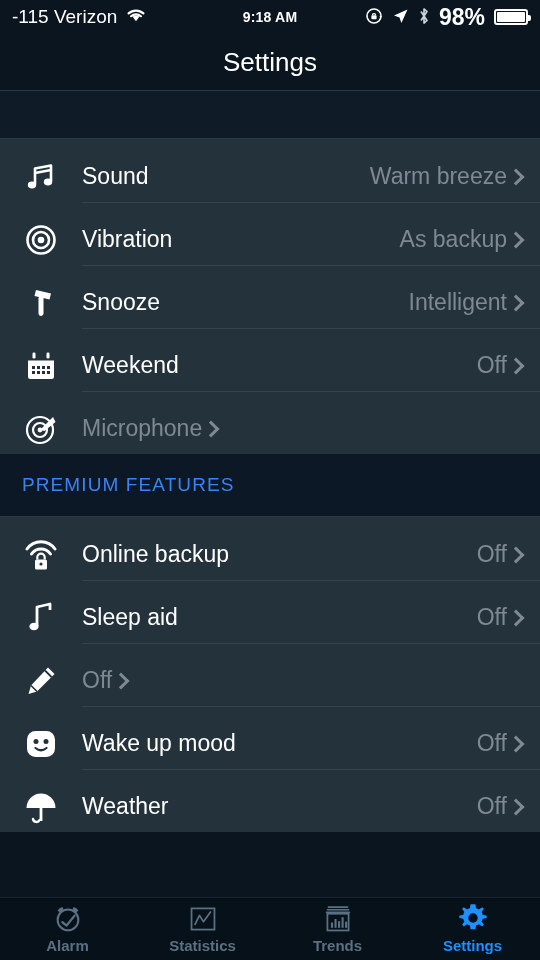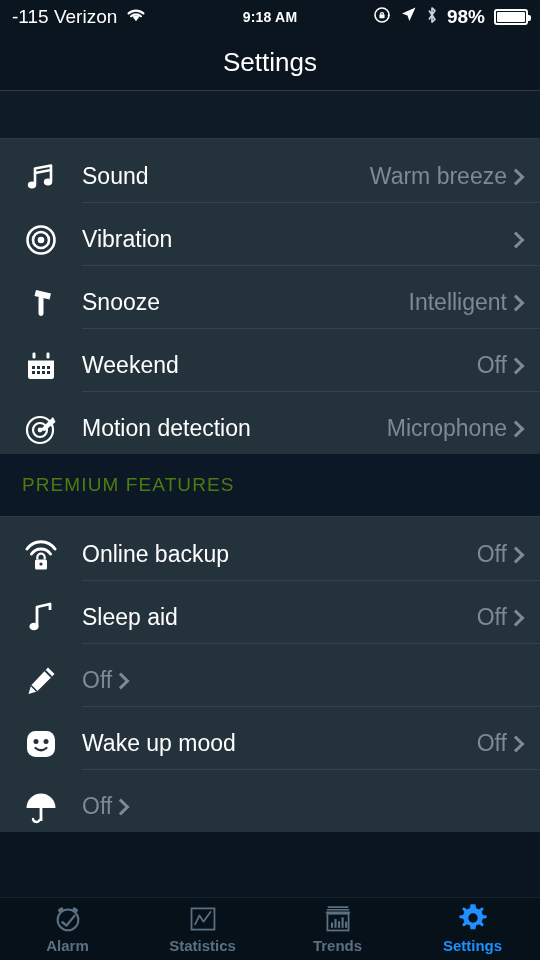--- a/index.html
+++ b/index.html
@@ -18,21 +18,21 @@
     background:#0a1520; position:relative;
   }
   .sb-left { display:flex; align-items:flex-end; gap:8px; }
   .sb-center {
     position:absolute; left:0; right:0; text-align:center;
     font-size:14px; font-weight:bold; letter-spacing:.2px;
     pointer-events:none;
   }
   .sb-right {
     margin-left:auto; display:flex; align-items:center; gap:9px;
-    font-size:19px; font-weight:bold; z-index:2;
+    font-size:23px; font-weight:bold; z-index:2;
   }
   .wifi-ico { display:block; }
   .battery {
     width:34px; height:16px; border:2px solid #fff; border-radius:3px;
     position:relative; display:inline-block;
   }
   .battery::after {
     content:""; position:absolute; right:-5px; top:4px;
     width:3px; height:6px; background:#fff; border-radius:0 2px 2px 0;
   }
@@ -63,21 +63,21 @@
     width:82px; min-width:82px; display:flex;
     align-items:center; justify-content:center;
   }
   .row .label { color:#ffffff; font-size:23px; flex:1; }
   .row .value { color:#7d8a94; font-size:23px; margin-right:3px; white-space:nowrap;}
   .chev { width:12px; height:12px; border-right:3px solid #7d8a94; border-top:3px solid #7d8a94;
           transform:rotate(45deg); margin-right:4px; }
 
   .section-head {
     background:#0c1825; height:63px; display:flex; align-items:center;
-    padding-left:22px; color:#4d7c0f; font-size:19px; letter-spacing:1.1px;
+    padding-left:22px; color:#3b82f6; font-size:19px; letter-spacing:1.1px;
     border-bottom:1px solid #2b3a45;
   }
 
   
   .tabbar {
     position:absolute; left:0; bottom:0; width:540px; height:63px;
     background:#071119; display:flex; align-items:center;
     border-top:1px solid #16222c;
   }
   .tab {
@@ -153,20 +153,21 @@
         </div>
         <div class="row">
           <span class="ico">
             <svg width="34" height="34" viewBox="0 0 34 34">
               <circle cx="17" cy="17" r="13.5" stroke="#ffffff" stroke-width="2.6" fill="none"></circle>
               <circle cx="17" cy="17" r="8" stroke="#ffffff" stroke-width="2.6" fill="none"></circle>
               <circle cx="17" cy="17" r="3.3" fill="#ffffff"></circle>
             </svg>
           </span>
           <span class="label">Vibration</span>
+          <span class="value">As backup</span>
           <span class="chev"></span>
         </div>
         <div class="row">
           <span class="ico">
             <svg width="34" height="34" viewBox="0 0 34 34">
               <path d="M12 4 L27 7.5 L25.5 13.5 L10.5 10 Z" fill="#ffffff"></path>
               <rect x="14.5" y="10" width="5" height="20" rx="2.4" fill="#ffffff"></rect>
             </svg>
           </span>
           <span class="label">Snooze</span>
@@ -199,21 +200,20 @@
         </div>
         <div class="row">
           <span class="ico">
             <svg width="34" height="34" viewBox="0 0 34 34">
               <circle cx="16" cy="18" r="13" stroke="#ffffff" stroke-width="2.2" fill="none"></circle>
               <circle cx="16" cy="18" r="7" stroke="#ffffff" stroke-width="2.2" fill="none"></circle>
               <path d="M16 18 L29 5 L31.5 10 L20.5 19 Z" fill="#ffffff"></path>
               <circle cx="16" cy="18" r="2.4" fill="#ffffff"></circle>
             </svg>
           </span>
-          <span class="label">Motion detection</span>
           <span class="value">Microphone</span>
           <span class="chev"></span>
         </div>
       </div>
       <div class="section-head">PREMIUM FEATURES</div>
       <div class="group">
         <div class="row">
           <span class="ico">
             <svg width="34" height="34" viewBox="0 0 34 34">
               <path d="M3 11 A17 17 0 0 1 31 11" stroke="#ffffff" stroke-width="3" fill="none" stroke-linecap="round"></path>
@@ -263,20 +263,21 @@
           <span class="chev"></span>
         </div>
         <div class="row">
           <span class="ico">
             <svg width="34" height="34" viewBox="0 0 34 34">
               <path d="M2.5 18 A14.5 14.5 0 0 1 31.5 18 Z" fill="#ffffff"></path>
               <rect x="15.6" y="17" width="2.8" height="14" fill="#ffffff"></rect>
               <path d="M9 29 a3.5 3.5 0 0 0 6.6 1" stroke="#ffffff" stroke-width="2.4" fill="none" stroke-linecap="round"></path>
             </svg>
           </span>
+          <span class="label">Weather</span>
           <span class="value">Off</span>
           <span class="chev"></span>
         </div>
       </div>
     </div>
 
   <div class="tabbar" id="tabbar">
       <div class="tab">
         <span class="tico">
           <svg width="32" height="32" viewBox="0 0 34 34">

